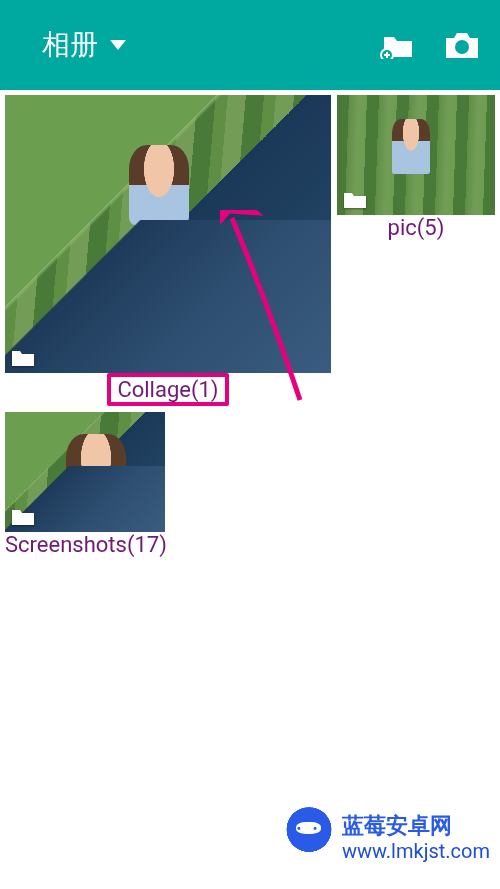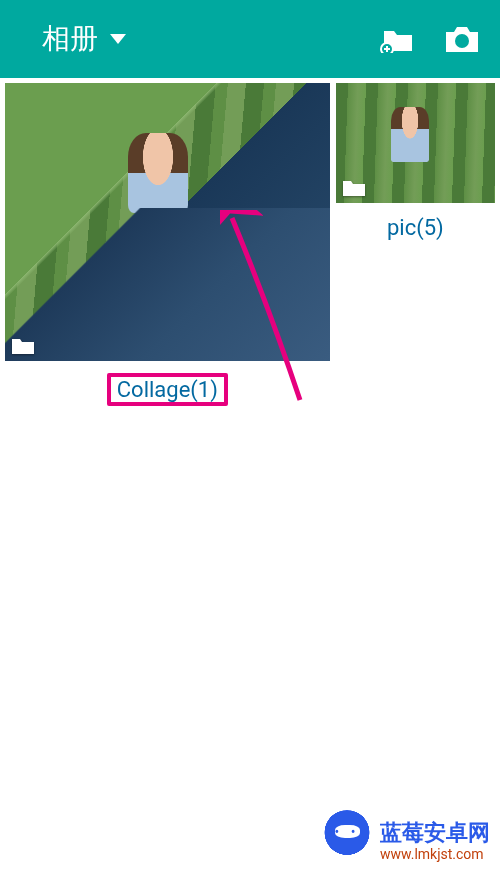--- a/index.html
+++ b/index.html
@@ -10,21 +10,21 @@
     body {
       width: 500px;
       height: 889px;
       background: #fff;
       font-family: -apple-system, BlinkMacSystemFont, "Segoe UI", Roboto, sans-serif;
       position: relative;
       overflow: hidden;
     }
     .header {
       background: #00a99f;
-      height: 78px;
+      height: 90px;
       display: flex;
       align-items: center;
       justify-content: space-between;
       padding: 0 20px;
     }
     .header-title-group {
       display: flex;
       align-items: center;
       gap: 12px;
       color: #fff;
@@ -104,22 +104,22 @@
       width: 24px;
       height: 20px;
     }
     .folder-badge svg {
       width: 100%;
       height: 100%;
       filter: drop-shadow(0 1px 1px rgba(0,0,0,0.4));
     }
     .album-label {
       font-size: 22px;
-      color: #0369a1;
-      margin-top: 12px;
+      color: #701a75;
+      margin-top: 0;
       text-align: center;
     }
     .album-label-highlighted {
       border: 4px solid #e6007e;
       padding: 0 6px;
       border-radius: 2px;
       background: #fff;
     }
     
     .art-bamboo-collage {
@@ -249,22 +249,22 @@
       flex-direction: column;
       line-height: 1.2;
     }
     .watermark-title {
       font-size: 22px;
       font-weight: bold;
       color: #2a5ae8;
       margin-top: 12px;
     }
     .watermark-url {
-      font-size: 14px;
-      color: #c2410c;
+      font-size: 20px;
+      color: #1d4ed8;
     }
   </style>
 </head>
 <body>
 
 <div class="header">
   <div class="header-title-group">
     <span>相册</span>
     <span class="dropdown-arrow"></span>
   </div>
@@ -305,20 +305,31 @@
       <span class="folder-badge">
         <svg viewBox="0 0 24 20">
             <path d="M1 4 L9 4 L11 7 L23 7 L23 19 L1 19 Z" fill="#fff"></path>
           </svg>
       </span>
     </div>
     <span class="album-label">pic(5)</span>
   </div>
 
 
+  <div class="album album-screenshots">
+    <div class="thumb thumb-screenshots">
+      <div class="art-bamboo-collage"></div>
+      <span class="folder-badge">
+        <svg viewBox="0 0 24 20">
+            <path d="M1 4 L9 4 L11 7 L23 7 L23 19 L1 19 Z" fill="#fff"></path>
+          </svg>
+      </span>
+    </div>
+    <span class="album-label">Screenshots(17)</span>
+  </div>
 
 </div>
 
 <div class="arrow-annotation">
   <svg viewBox="0 0 100 200">
     <defs>
       <marker id="ah" markerWidth="12" markerHeight="12" refX="2" refY="6" orient="auto">
         <path d="M0,0 L12,6 L0,12 L3,6 Z" fill="#e6007e"></path>
       </marker>
     </defs>

